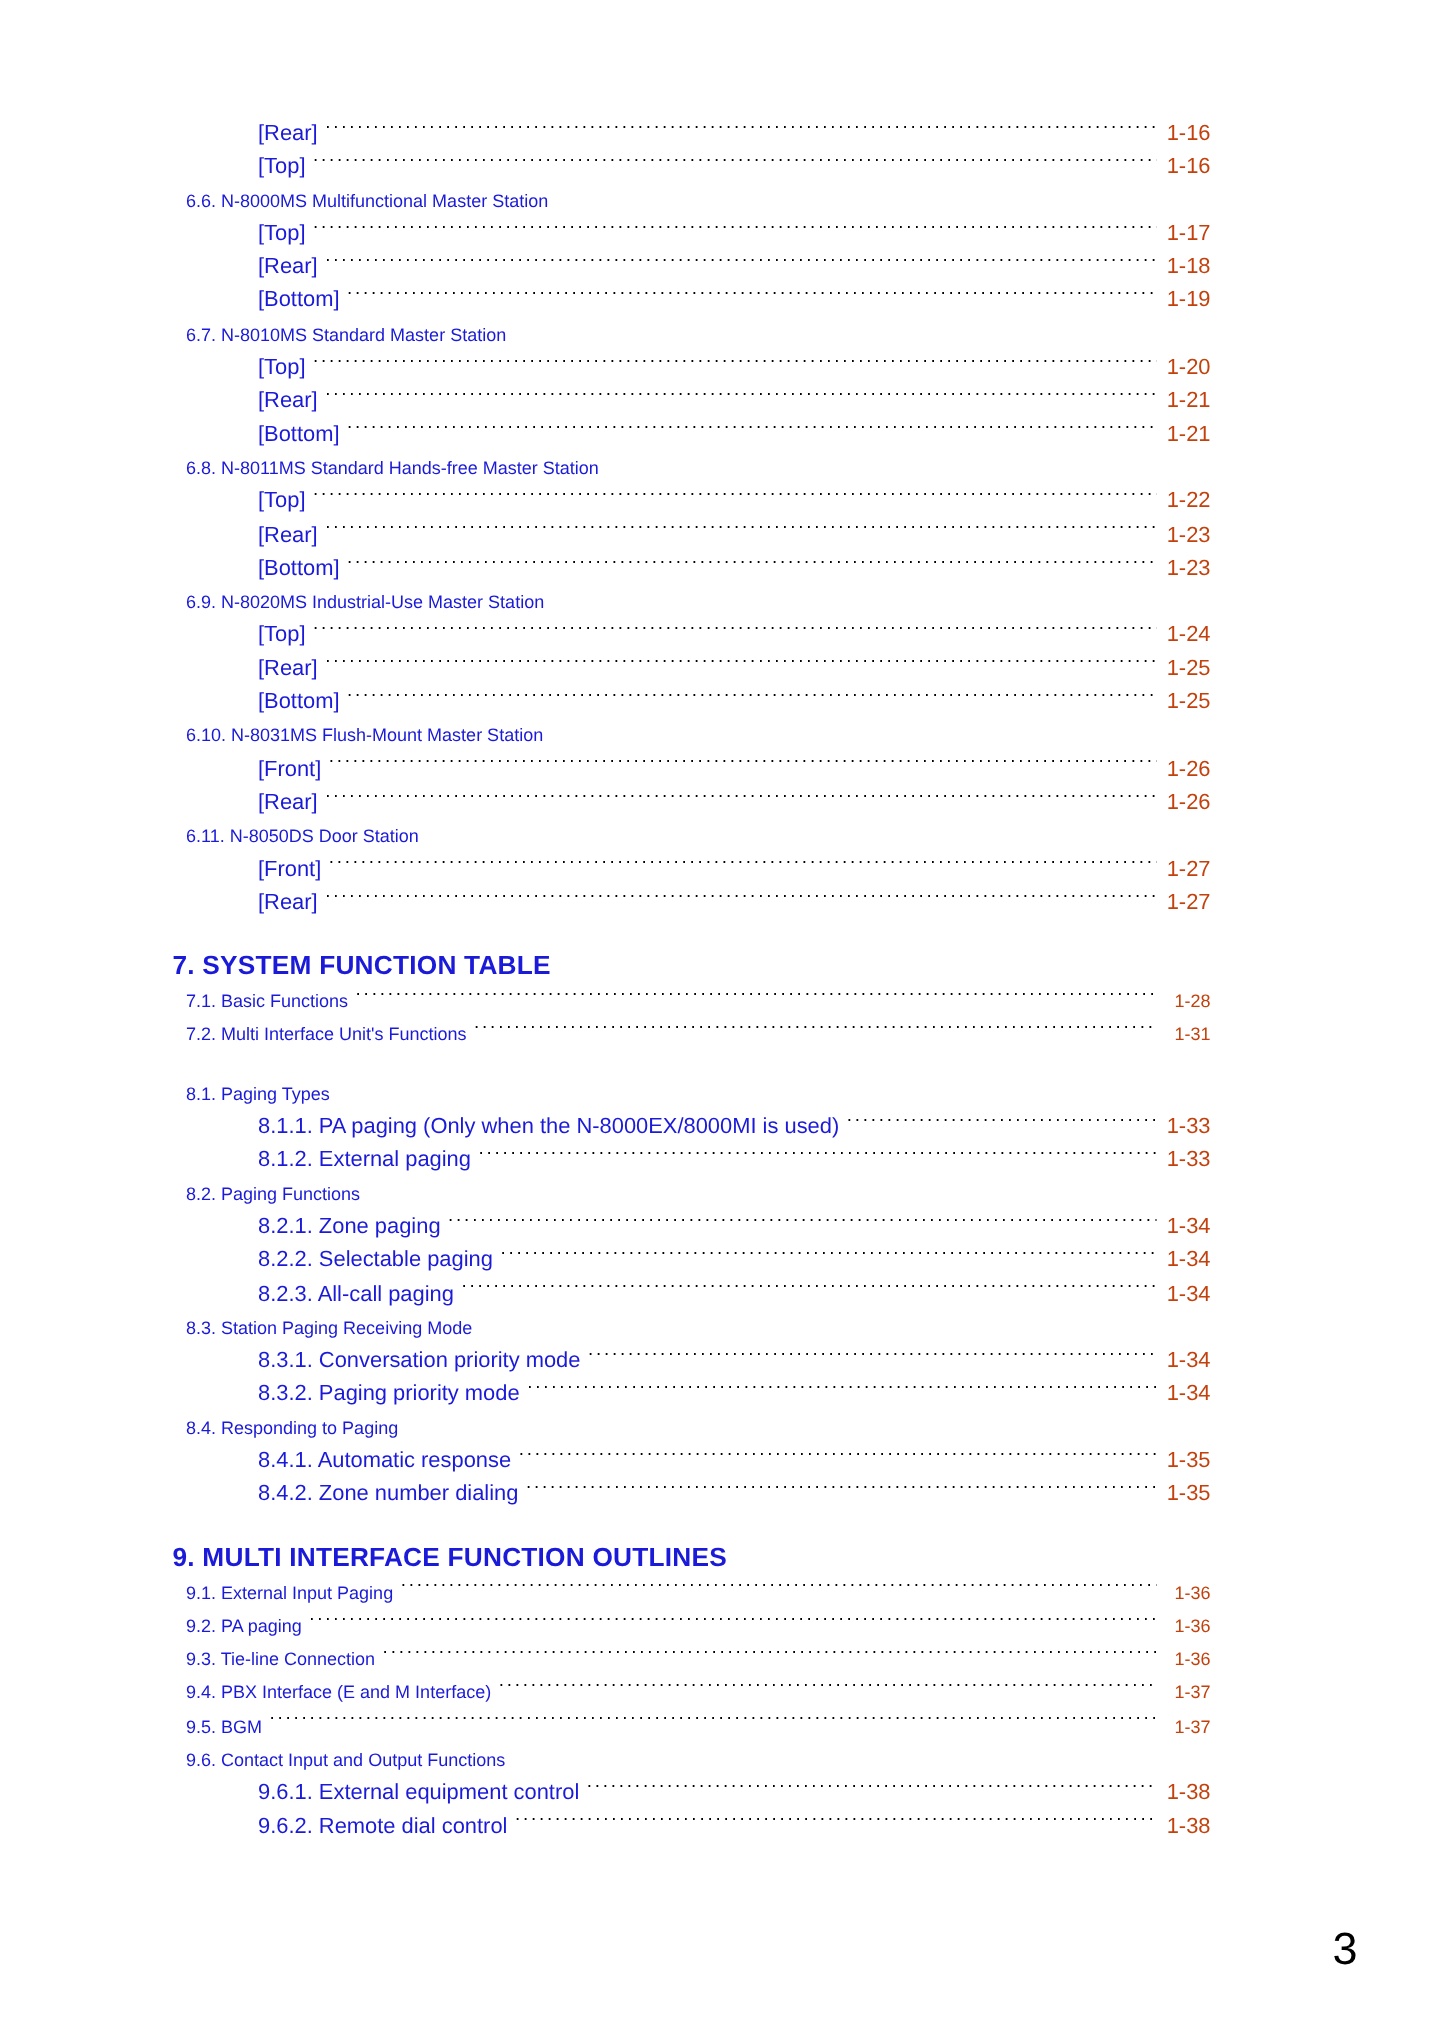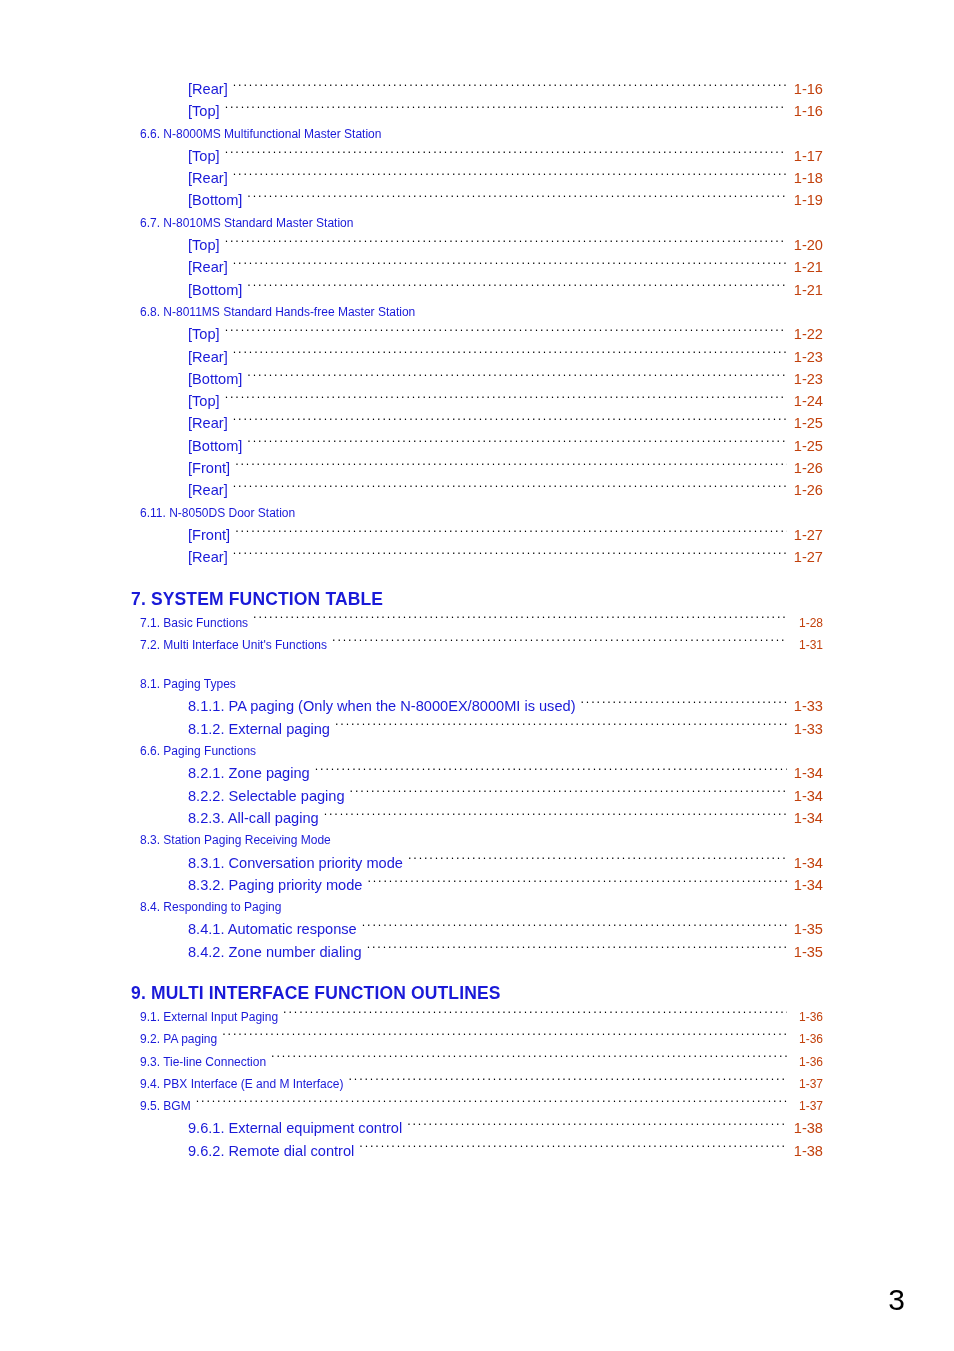--- a/index.html
+++ b/index.html
@@ -18,21 +18,21 @@
   #toc-page {
     position: absolute;
     left: 0;
     top: 0;
     width: 954px;
     height: 1351px;
     background: #ffffff;
   }
   .toc-body {
     position: absolute;
-    left: 131px;
+    left: 115px;
     top: 78px;
     width: 692px;
   }
 
   
   .entry {
     display: flex;
     align-items: baseline;
     width: 100%;
     height: 22.3px;
@@ -166,34 +166,40 @@
       <div class="entry lv-2">
         <span class="label">[Rear]</span>
         <span class="leader"></span>
         <span class="pagenum">1-23</span>
       </div>
       <div class="entry lv-2">
         <span class="label">[Bottom]</span>
         <span class="leader"></span>
         <span class="pagenum">1-23</span>
       </div>
+      <div class="entry lv-1">
+        <span class="label">6.9. N-8020MS Industrial-Use Master Station</span>
+      </div>
       <div class="entry lv-2">
         <span class="label">[Top]</span>
         <span class="leader"></span>
         <span class="pagenum">1-24</span>
       </div>
       <div class="entry lv-2">
         <span class="label">[Rear]</span>
         <span class="leader"></span>
         <span class="pagenum">1-25</span>
       </div>
       <div class="entry lv-2">
         <span class="label">[Bottom]</span>
         <span class="leader"></span>
         <span class="pagenum">1-25</span>
+      </div>
+      <div class="entry lv-1">
+        <span class="label">6.10. N-8031MS Flush-Mount Master Station</span>
       </div>
       <div class="entry lv-2">
         <span class="label">[Front]</span>
         <span class="leader"></span>
         <span class="pagenum">1-26</span>
       </div>
       <div class="entry lv-2">
         <span class="label">[Rear]</span>
         <span class="leader"></span>
         <span class="pagenum">1-26</span>
@@ -233,21 +239,21 @@
         <span class="label">8.1.1. PA paging (Only when the N-8000EX/8000MI is used)</span>
         <span class="leader"></span>
         <span class="pagenum">1-33</span>
       </div>
       <div class="entry lv-2">
         <span class="label">8.1.2. External paging</span>
         <span class="leader"></span>
         <span class="pagenum">1-33</span>
       </div>
       <div class="entry lv-1">
-        <span class="label">6.6. Paging Functions</span>
+        <span class="label">8.2. Paging Functions</span>
       </div>
       <div class="entry lv-2">
         <span class="label">8.2.1. Zone paging</span>
         <span class="leader"></span>
         <span class="pagenum">1-34</span>
       </div>
       <div class="entry lv-2">
         <span class="label">8.2.2. Selectable paging</span>
         <span class="leader"></span>
         <span class="pagenum">1-34</span>
@@ -305,20 +311,23 @@
       <div class="entry lv-1">
         <span class="label">9.4. PBX Interface (E and M Interface)</span>
         <span class="leader"></span>
         <span class="pagenum">1-37</span>
       </div>
       <div class="entry lv-1">
         <span class="label">9.5. BGM</span>
         <span class="leader"></span>
         <span class="pagenum">1-37</span>
       </div>
+      <div class="entry lv-1">
+        <span class="label">9.6. Contact Input and Output Functions</span>
+      </div>
       <div class="entry lv-2">
         <span class="label">9.6.1. External equipment control</span>
         <span class="leader"></span>
         <span class="pagenum">1-38</span>
       </div>
       <div class="entry lv-2">
         <span class="label">9.6.2. Remote dial control</span>
         <span class="leader"></span>
         <span class="pagenum">1-38</span>
       </div>

